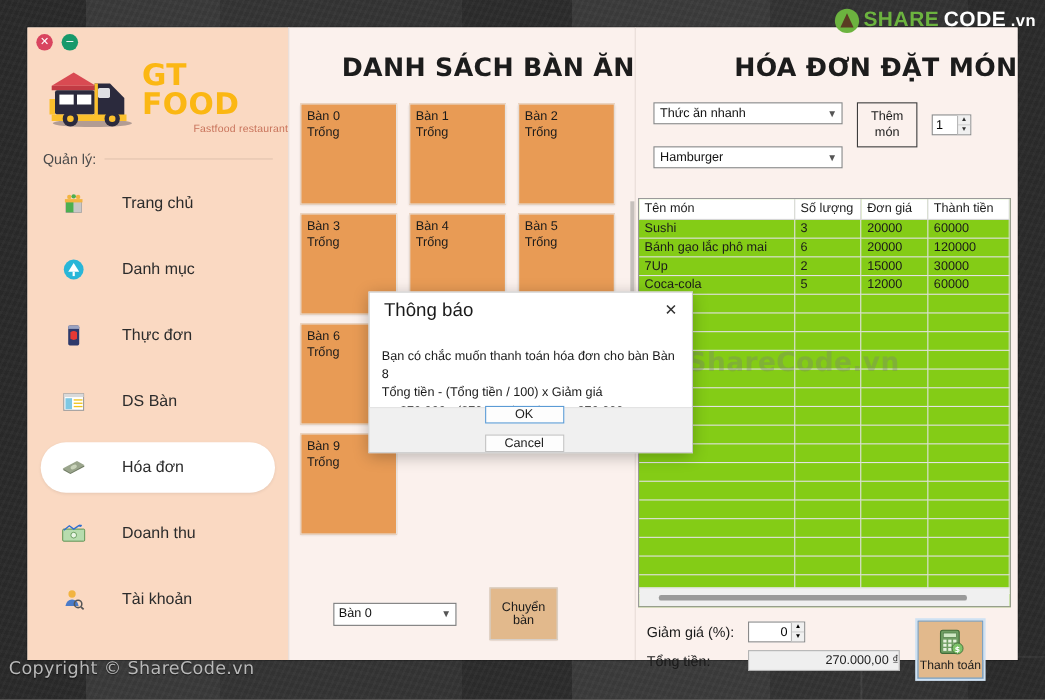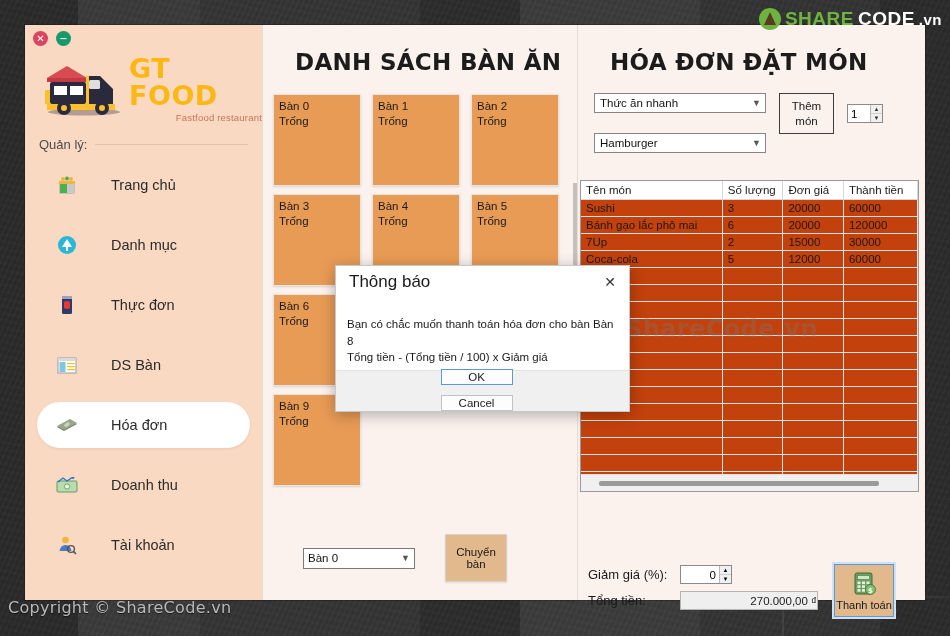--- a/index.html
+++ b/index.html
@@ -163,27 +163,26 @@
 
   
   #center-panel {
     width: 315px; flex: 0 0 315px;
     height: 100%;
     background: #fbf1ed;
     position: relative;
     border-left: 1px solid #e6dbd6;
   }
   .panel-title {
-    text-align: left;
+    text-align: right;
     font-family: "DejaVu Sans", sans-serif;
     font-weight: bold;
     font-size: 23px; color: #1c1c1c;
     padding-top: 24px;
     letter-spacing: .3px;
-    margin-left: 32px;
   }
   #tables-scroll {
     position: absolute;
     left: 6px; top: 66px; right: 4px; bottom: 82px;
     overflow: hidden;
   }
   #tables-grid {
     display: flex; flex-wrap: wrap;
     gap: 8px 11px;
     padding: 3px 4px 0 4px;
@@ -295,22 +294,22 @@
   }
   .spinner .arrows div {
     flex: 1; display: flex; align-items: center; justify-content: center;
     font-size: 6px; color: #333; cursor: pointer;
   }
   .spinner .arrows div:first-child { border-bottom: 1px solid #cfcfcf; }
 
   #invoice-grid-wrap {
     position: absolute;
     left: 2px; top: 155px; right: 6px;
-    height: 312px;
-    background: #c2410c;
+    height: 372px;
+    background: #84cc16;
     border: 1px solid #9a9a9a;
     overflow: hidden;
   }
   table.invoice-table {
     width: 100%; border-collapse: collapse;
     font-size: 11.5px; color: #1a1a1a;
     table-layout: fixed;
   }
   table.invoice-table th {
     text-align: left; font-weight: normal;

